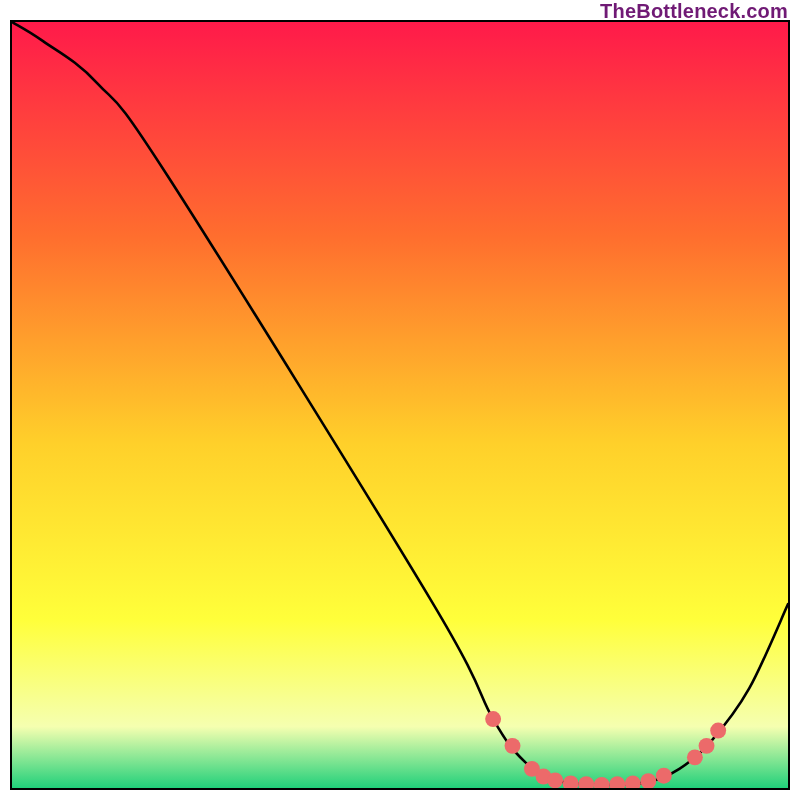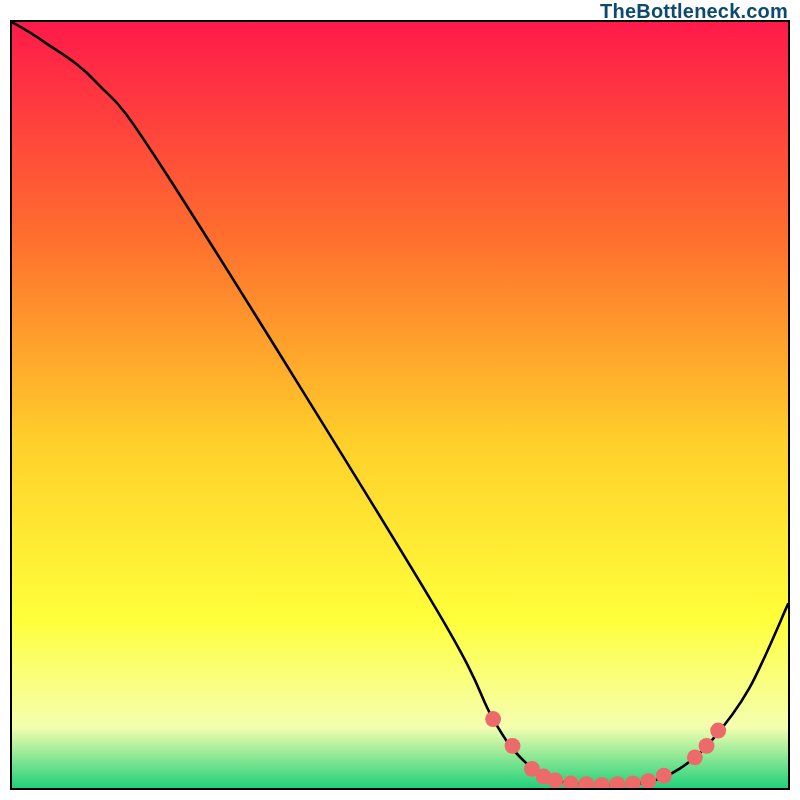--- a/index.html
+++ b/index.html
@@ -32,21 +32,21 @@
     top: 0;
     width: 100%;
     height: 100%;
   }
   .watermark {
     position: absolute;
     top: 0;
     right: 12px;
     font-size: 20px;
     font-weight: 600;
-    color: #0c4a6e;
+    color: #701a75;
     letter-spacing: 0.2px;
   }
 </style>
 </head>
 <body>
 
 <div class="root">
   <div class="watermark">TheBottleneck.com</div>
 
   <div class="plot">

